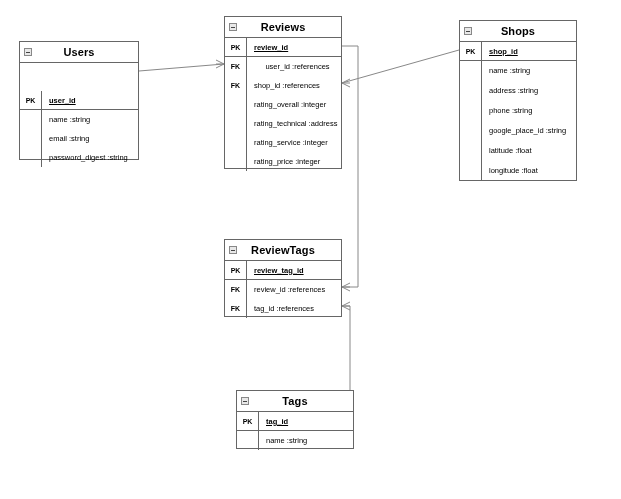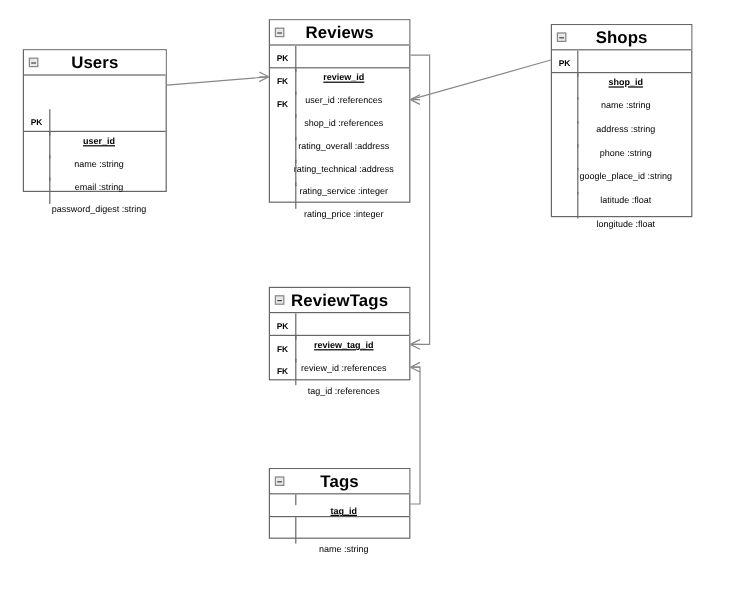--- a/index.html
+++ b/index.html
@@ -34,21 +34,21 @@
     position: relative;
     height: 21px;
     border-bottom: 1px solid #666666;
     display: flex;
     align-items: center;
     justify-content: center;
     background: #ffffff;
     box-sizing: border-box;
   }
   .entity-title {
-    font-size: 14px;
+    font-size: 11px;
     font-weight: bold;
     color: #000000;
     letter-spacing: 0.1px;
   }
   .collapse-icon {
     position: absolute;
     left: 4px;
     top: 50%;
     transform: translateY(-50%);
     width: 8px;
@@ -65,21 +65,20 @@
     display: block;
     width: 4px;
     height: 1px;
     background: #444444;
   }
   .attr-row {
     display: flex;
     align-items: center;
     box-sizing: border-box;
     min-height: 19px;
-    flex-direction: column;
   }
   .attr-row.pk-row {
     border-bottom: 1px solid #666666;
   }
   .key-cell {
     width: 22px;
     flex: 0 0 22px;
     align-self: stretch;
     display: flex;
     align-items: center;
@@ -151,31 +150,31 @@
       </div>
       <div class="entity" style="left: 224px; top: 16px; width: 118px; height: 153px; border-color: rgb(102, 102, 102);">
         <div class="entity-header">
           <span class="collapse-icon"></span>
           <span class="entity-title">Reviews</span>
         </div>
         <div class="attr-row pk-row" style="height: 19px; border-bottom-color: rgb(102, 102, 102);">
           <div class="key-cell" style="flex-basis: 22px; width: 22px; border-right-color: rgb(102, 102, 102);">PK</div>
           <div class="name-cell is-pk">review_id</div>
         </div>
-        <div class="attr-row" style="height: 18.5px;">
+        <div class="attr-row" style="height: 18.5px; text-align: center;">
           <div class="key-cell" style="flex-basis: 22px; width: 22px; border-right-color: rgb(102, 102, 102);">FK</div>
           <div class="name-cell">user_id :references</div>
         </div>
         <div class="attr-row" style="height: 18.5px;">
           <div class="key-cell" style="flex-basis: 22px; width: 22px; border-right-color: rgb(102, 102, 102);">FK</div>
           <div class="name-cell">shop_id :references</div>
         </div>
         <div class="attr-row" style="height: 18.5px;">
           <div class="key-cell" style="flex-basis: 22px; width: 22px; border-right-color: rgb(102, 102, 102);"></div>
-          <div class="name-cell">rating_overall :address</div>
+          <div class="name-cell">rating_overall :integer</div>
         </div>
         <div class="attr-row" style="height: 18.5px;">
           <div class="key-cell" style="flex-basis: 22px; width: 22px; border-right-color: rgb(102, 102, 102);"></div>
           <div class="name-cell">rating_technical :address</div>
         </div>
         <div class="attr-row" style="height: 18.5px;">
           <div class="key-cell" style="flex-basis: 22px; width: 22px; border-right-color: rgb(102, 102, 102);"></div>
           <div class="name-cell">rating_service :integer</div>
         </div>
         <div class="attr-row" style="height: 18.5px;">
@@ -228,21 +227,21 @@
         </div>
         <div class="attr-row" style="height: 18px;">
           <div class="key-cell" style="flex-basis: 22px; width: 22px; border-right-color: rgb(102, 102, 102);">FK</div>
           <div class="name-cell">review_id :references</div>
         </div>
         <div class="attr-row" style="height: 18px;">
           <div class="key-cell" style="flex-basis: 22px; width: 22px; border-right-color: rgb(102, 102, 102);">FK</div>
           <div class="name-cell">tag_id :references</div>
         </div>
       </div>
-      <div class="entity" style="left: 224px; top: 390px; width: 118px; height: 59px; border-color: rgb(102, 102, 102);">
+      <div class="entity" style="left: 236px; top: 390px; width: 118px; height: 59px; border-color: rgb(102, 102, 102);">
         <div class="entity-header">
           <span class="collapse-icon"></span>
           <span class="entity-title">Tags</span>
         </div>
         <div class="attr-row pk-row" style="height: 19px; border-bottom-color: rgb(102, 102, 102); justify-content: flex-end;">
           <div class="key-cell" style="flex-basis: 22px; width: 22px; border-right-color: rgb(102, 102, 102);">PK</div>
           <div class="name-cell is-pk">tag_id</div>
         </div>
         <div class="attr-row" style="height: 17px;">
           <div class="key-cell" style="flex-basis: 22px; width: 22px; border-right-color: rgb(102, 102, 102);"></div>

